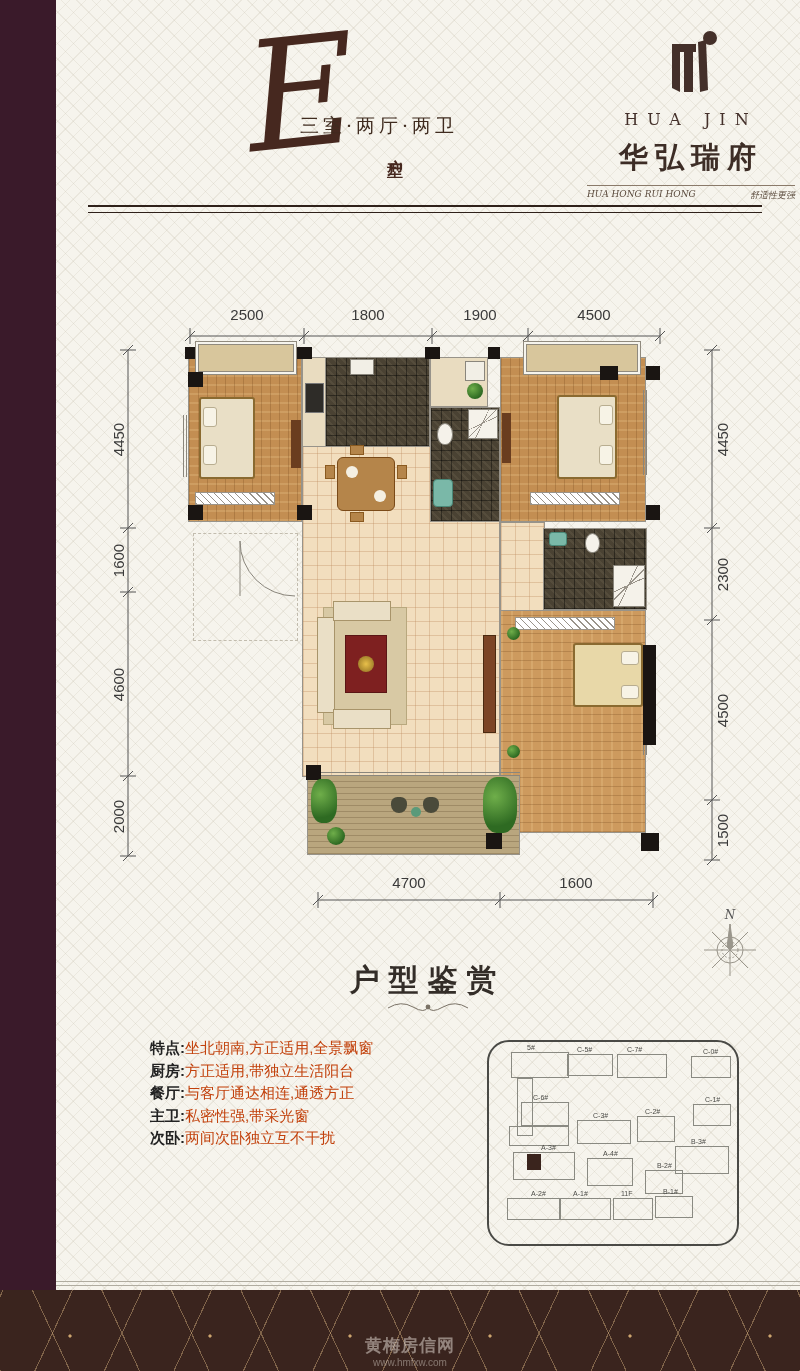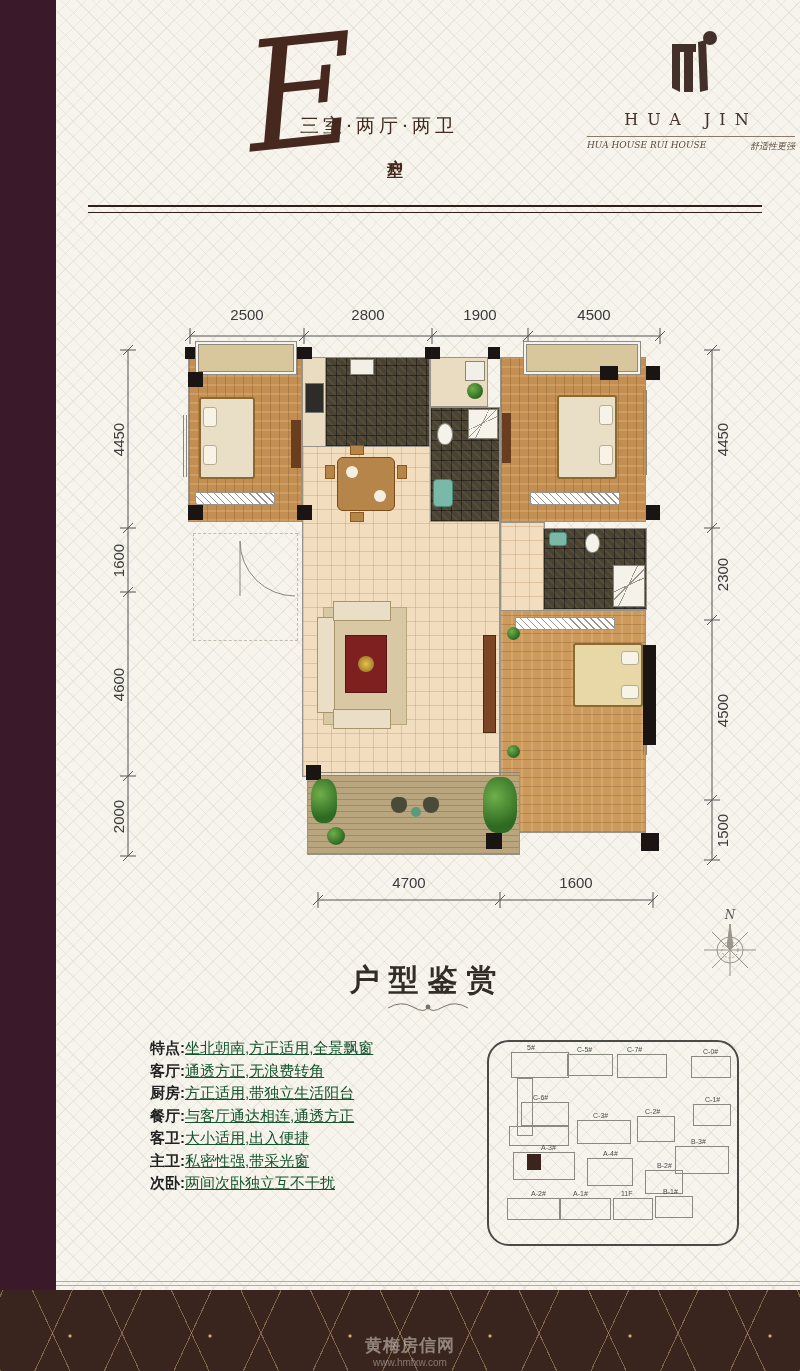--- a/index.html
+++ b/index.html
@@ -61,21 +61,21 @@
   
   .dim-label{position:absolute;width:60px;text-align:center;font-size:15px;color:#3a3a3a;z-index:2;}
   .dim-rot{transform:rotate(-90deg);}
   svg.overlay{position:absolute;left:0;top:0;z-index:1;pointer-events:none;}
   
   .appre-title{left:55px;top:960px;width:745px;text-align:center;font-family:Liberation Mono, monospace;font-size:30px;font-weight:bold;letter-spacing:9px;color:#332d28;z-index:2;}
   .flourish{left:55px;top:1000px;width:745px;text-align:center;z-index:2;}
   .features{left:150px;top:1040px;width:320px;z-index:2;}
   .feat-row{display:flex;margin-bottom:6px;font-size:15px;line-height:16.5px;}
   .feat-label{font-weight:bold;color:#222;white-space:nowrap;}
-  .feat-text{color:#14532d;text-decoration:underline;}
+  .feat-text{color:#c2410c;}
   
   .siteplan{left:487px;top:1040px;width:252px;height:206px;border:2px solid #4a4a46;border-radius:22px;z-index:2;box-sizing:border-box;}
   .bld{position:absolute;border:1px solid #8a8a82;box-sizing:border-box;}
   .bld-label{position:absolute;font-size:7px;color:#4a4a46;white-space:nowrap;line-height:8px;}
   .bld-hl{position:absolute;background:#3a241d;}
   
   .compass{left:700px;top:908px;width:60px;text-align:center;z-index:2;color:#8a867c;}
   .compass-n{font-family:"DejaVu Serif",serif;font-style:italic;font-size:12px;color:#555;}
   
   .pre-footer-rule{left:56px;top:1281px;width:744px;height:3px;border-top:1px solid #b0aca0;border-bottom:1px solid #b0aca0;z-index:2;}
@@ -109,23 +109,24 @@
 <div class="abs brand">
   <svg width="70" height="76" viewBox="0 0 70 76">
     <g fill="#44302a">
       <path d="M16 16 L16 60 L24 64 L24 24 L40 24 L40 16 Z"></path>
       <rect x="28" y="24" width="9" height="40"></rect>
       <path d="M42 14 L50 12 L52 62 L44 64 Z"></path>
       <circle cx="54" cy="10" r="7"></circle>
     </g>
   </svg>
   <div class="brand-en">HUA JIN</div>
+  <div class="brand-cn">华弘瑞府</div>
   <div class="brand-divider"></div>
   <div class="brand-tagline">
-    <span>HUA HOUSE RUI HOUSE</span>
+    <span>HUA HONG RUI HONG</span>
     <span>舒适性更强</span>
   </div>
 </div>
 
 <div class="abs header-rule"></div>
 
 <svg class="overlay" width="800" height="1371" viewBox="0 0 800 1371">
   <g stroke="#555" stroke-width="1" fill="none">
     <path d="M190 336 H660"></path>
     <path d="M190 328 V344 M304 328 V344 M432 328 V344 M528 328 V344 M660 328 V344"></path>
@@ -142,21 +143,21 @@
   </g>
   <g stroke="#8a867c" stroke-width="1" fill="none">
     <path d="M240 541 A55 55 0 0 0 295 596 M240 541 V596"></path>
     <path d="M259 486 A32 32 0 0 0 291 518"></path>
     <path d="M505 520 A32 32 0 0 1 537 488"></path>
     <path d="M423 381 A22 22 0 0 1 445 359"></path>
   </g>
 </svg>
 
 <span class="dim-label" style="left:217px;top:306px;">2500</span>
-<span class="dim-label" style="left:338px;top:306px;">2800</span>
+<span class="dim-label" style="left:338px;top:306px;">1800</span>
 <span class="dim-label" style="left:450px;top:306px;">1900</span>
 <span class="dim-label" style="left:564px;top:306px;">4500</span>
 <span class="dim-label dim-rot" style="left:88px;top:431px;">4450</span>
 <span class="dim-label dim-rot" style="left:88px;top:552px;">1600</span>
 <span class="dim-label dim-rot" style="left:88px;top:676px;">4600</span>
 <span class="dim-label dim-rot" style="left:88px;top:808px;">2000</span>
 <span class="dim-label dim-rot" style="left:692px;top:431px;">4450</span>
 <span class="dim-label dim-rot" style="left:692px;top:566px;">2300</span>
 <span class="dim-label dim-rot" style="left:692px;top:702px;">4500</span>
 <span class="dim-label dim-rot" style="left:692px;top:822px;">1500</span>
@@ -283,34 +284,26 @@
     <circle cx="45" cy="7" r="2.4" fill="#7a7266"></circle>
   </svg>
 </div>
 
 <div class="abs features">
   <div class="feat-row">
       <span class="feat-label">特点:</span>
       <span class="feat-text">坐北朝南,方正适用,全景飘窗</span>
     </div>
   <div class="feat-row">
-      <span class="feat-label">客厅:</span>
-      <span class="feat-text">通透方正,无浪费转角</span>
-    </div>
-  <div class="feat-row">
       <span class="feat-label">厨房:</span>
       <span class="feat-text">方正适用,带独立生活阳台</span>
     </div>
   <div class="feat-row">
       <span class="feat-label">餐厅:</span>
       <span class="feat-text">与客厅通达相连,通透方正</span>
-    </div>
-  <div class="feat-row">
-      <span class="feat-label">客卫:</span>
-      <span class="feat-text">大小适用,出入便捷</span>
     </div>
   <div class="feat-row">
       <span class="feat-label">主卫:</span>
       <span class="feat-text">私密性强,带采光窗</span>
     </div>
   <div class="feat-row">
       <span class="feat-label">次卧:</span>
       <span class="feat-text">两间次卧独立互不干扰</span>
     </div>
 </div>

